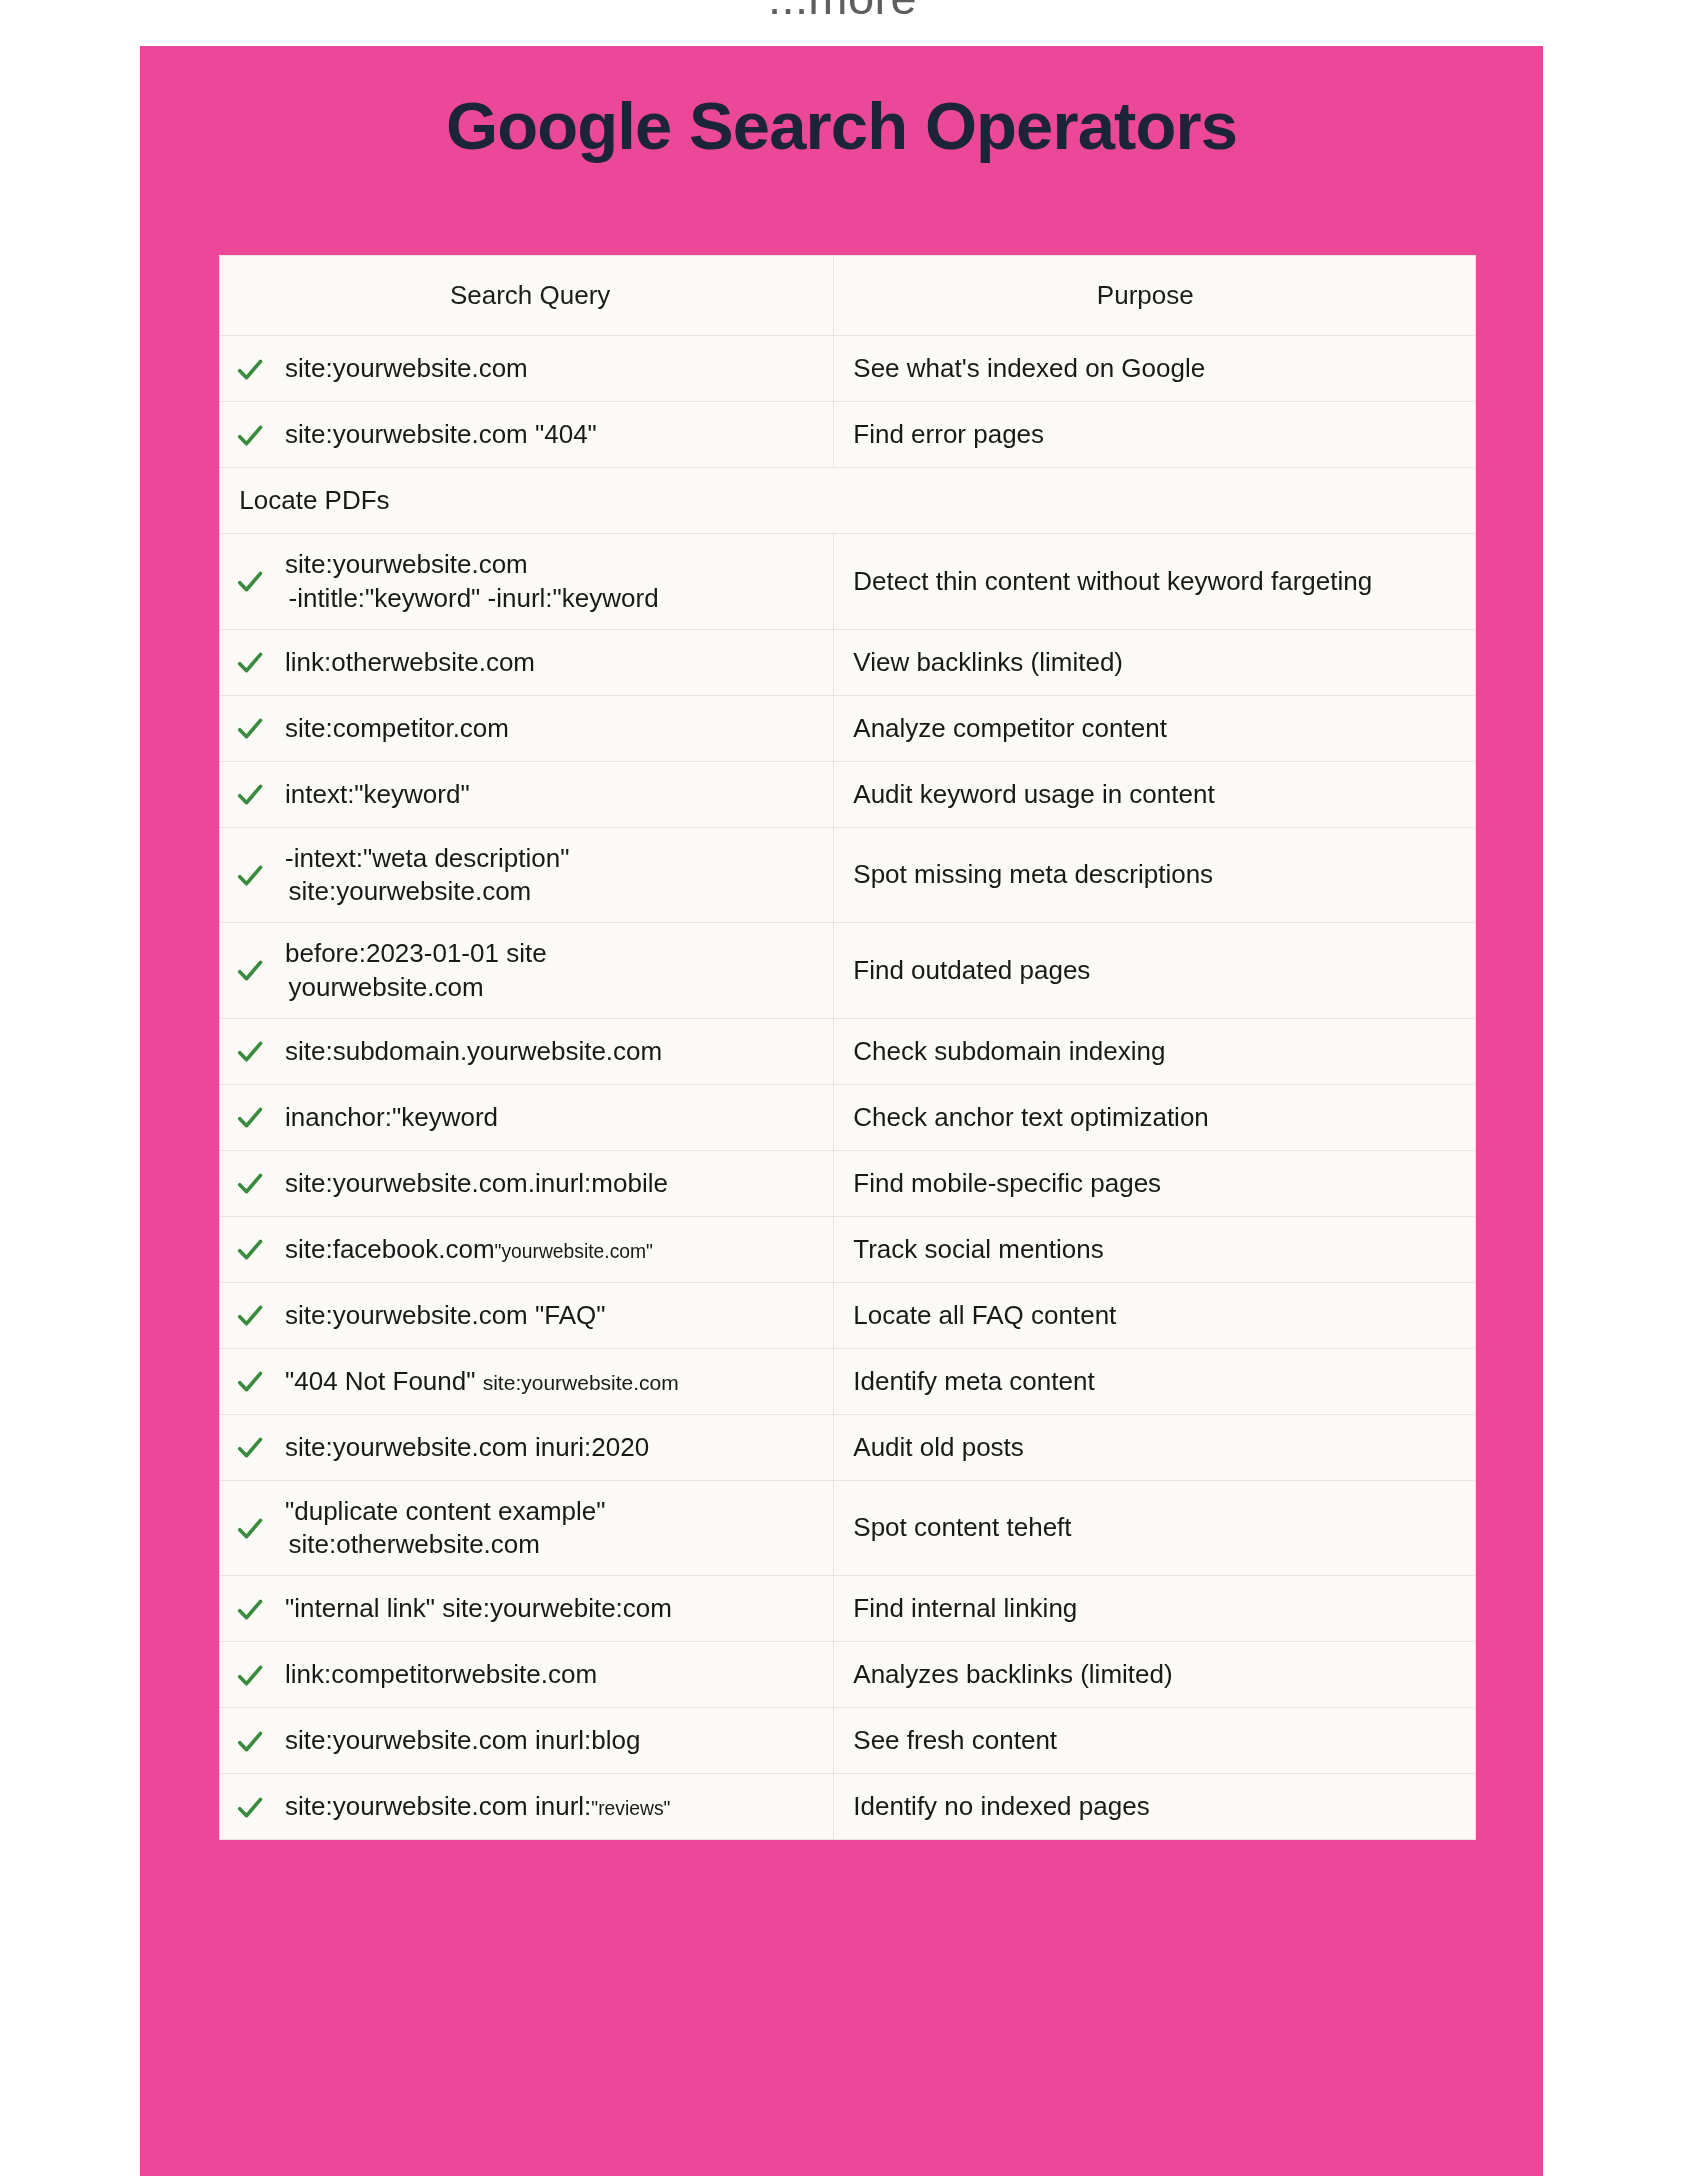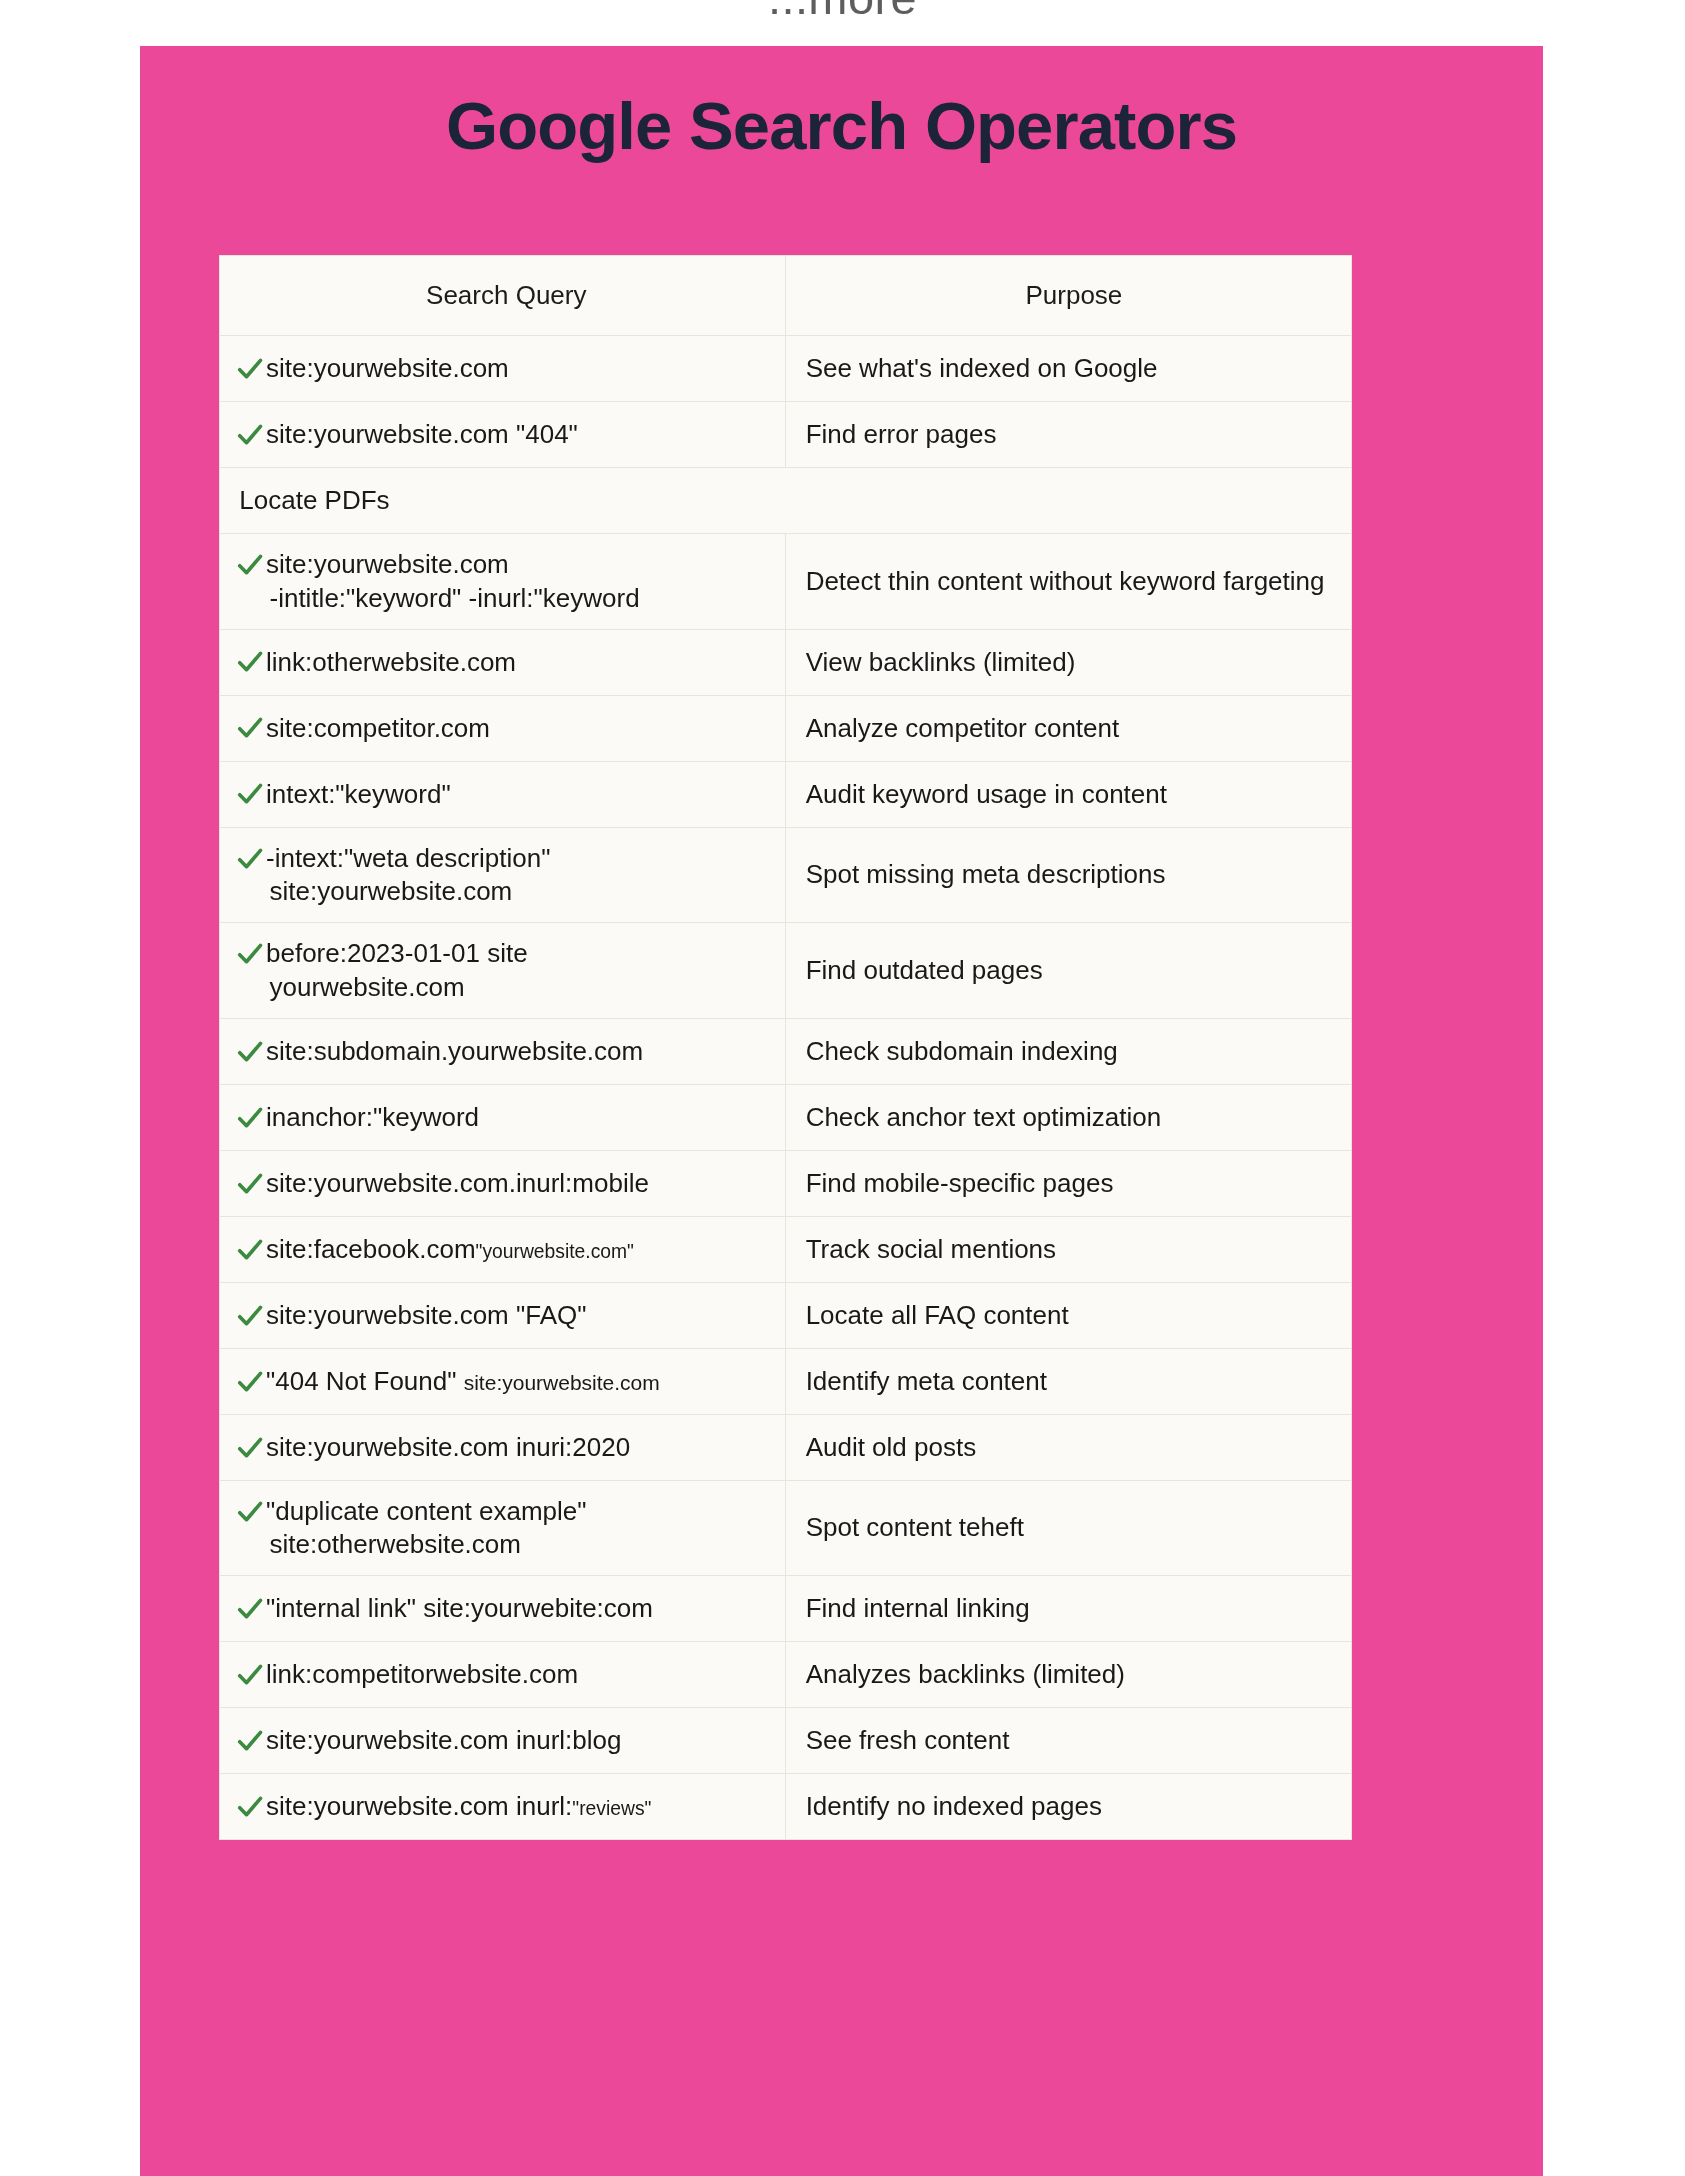--- a/index.html
+++ b/index.html
@@ -22,21 +22,21 @@
   .title{
     margin:0;padding:46px 0 0 0;
     text-align:center;
     font-size:67px;line-height:1.0;
     font-weight:bold;
     color:#1b2438;
     letter-spacing:-0.9px;
     font-family:"Liberation Sans", sans-serif;
   }
   .table-wrap{
-    position:absolute;left:79px;top:209px;width:1133px;
+    position:absolute;left:79px;top:209px;width:1257px;
     border:0.9px solid #e7e5de;
     border-bottom:none;
     background:#fbfaf6;
     box-sizing:border-box;
   }
   .trow{
     display:flex;
     border-bottom:0.9px solid #e7e5de;
     box-sizing:border-box;
   }
@@ -58,21 +58,21 @@
   }
   .cell.q{
     width:614px;
     border-right:0.9px solid #e7e5de;
     padding-left:16px;
   }
   .cell.p{
     width:612px;
     padding-left:19.3px;
   }
-  .qinner{display:flex;align-items:flex-start;gap:2px;width:100%;}
+  .qinner{display:flex;align-items:center;gap:21px;width:100%;}
   .check{
     flex:0 0 auto;
     width:28px;height:30px;
     display:block;
     margin-top:1.8px;
   }
   .qtext{flex:1 1 auto;display:block;}
   .qtext .l2{display:block;padding-left:3.5px;}
   .sm{font-size:21px;}
   .xs{font-size:19.3px;}

